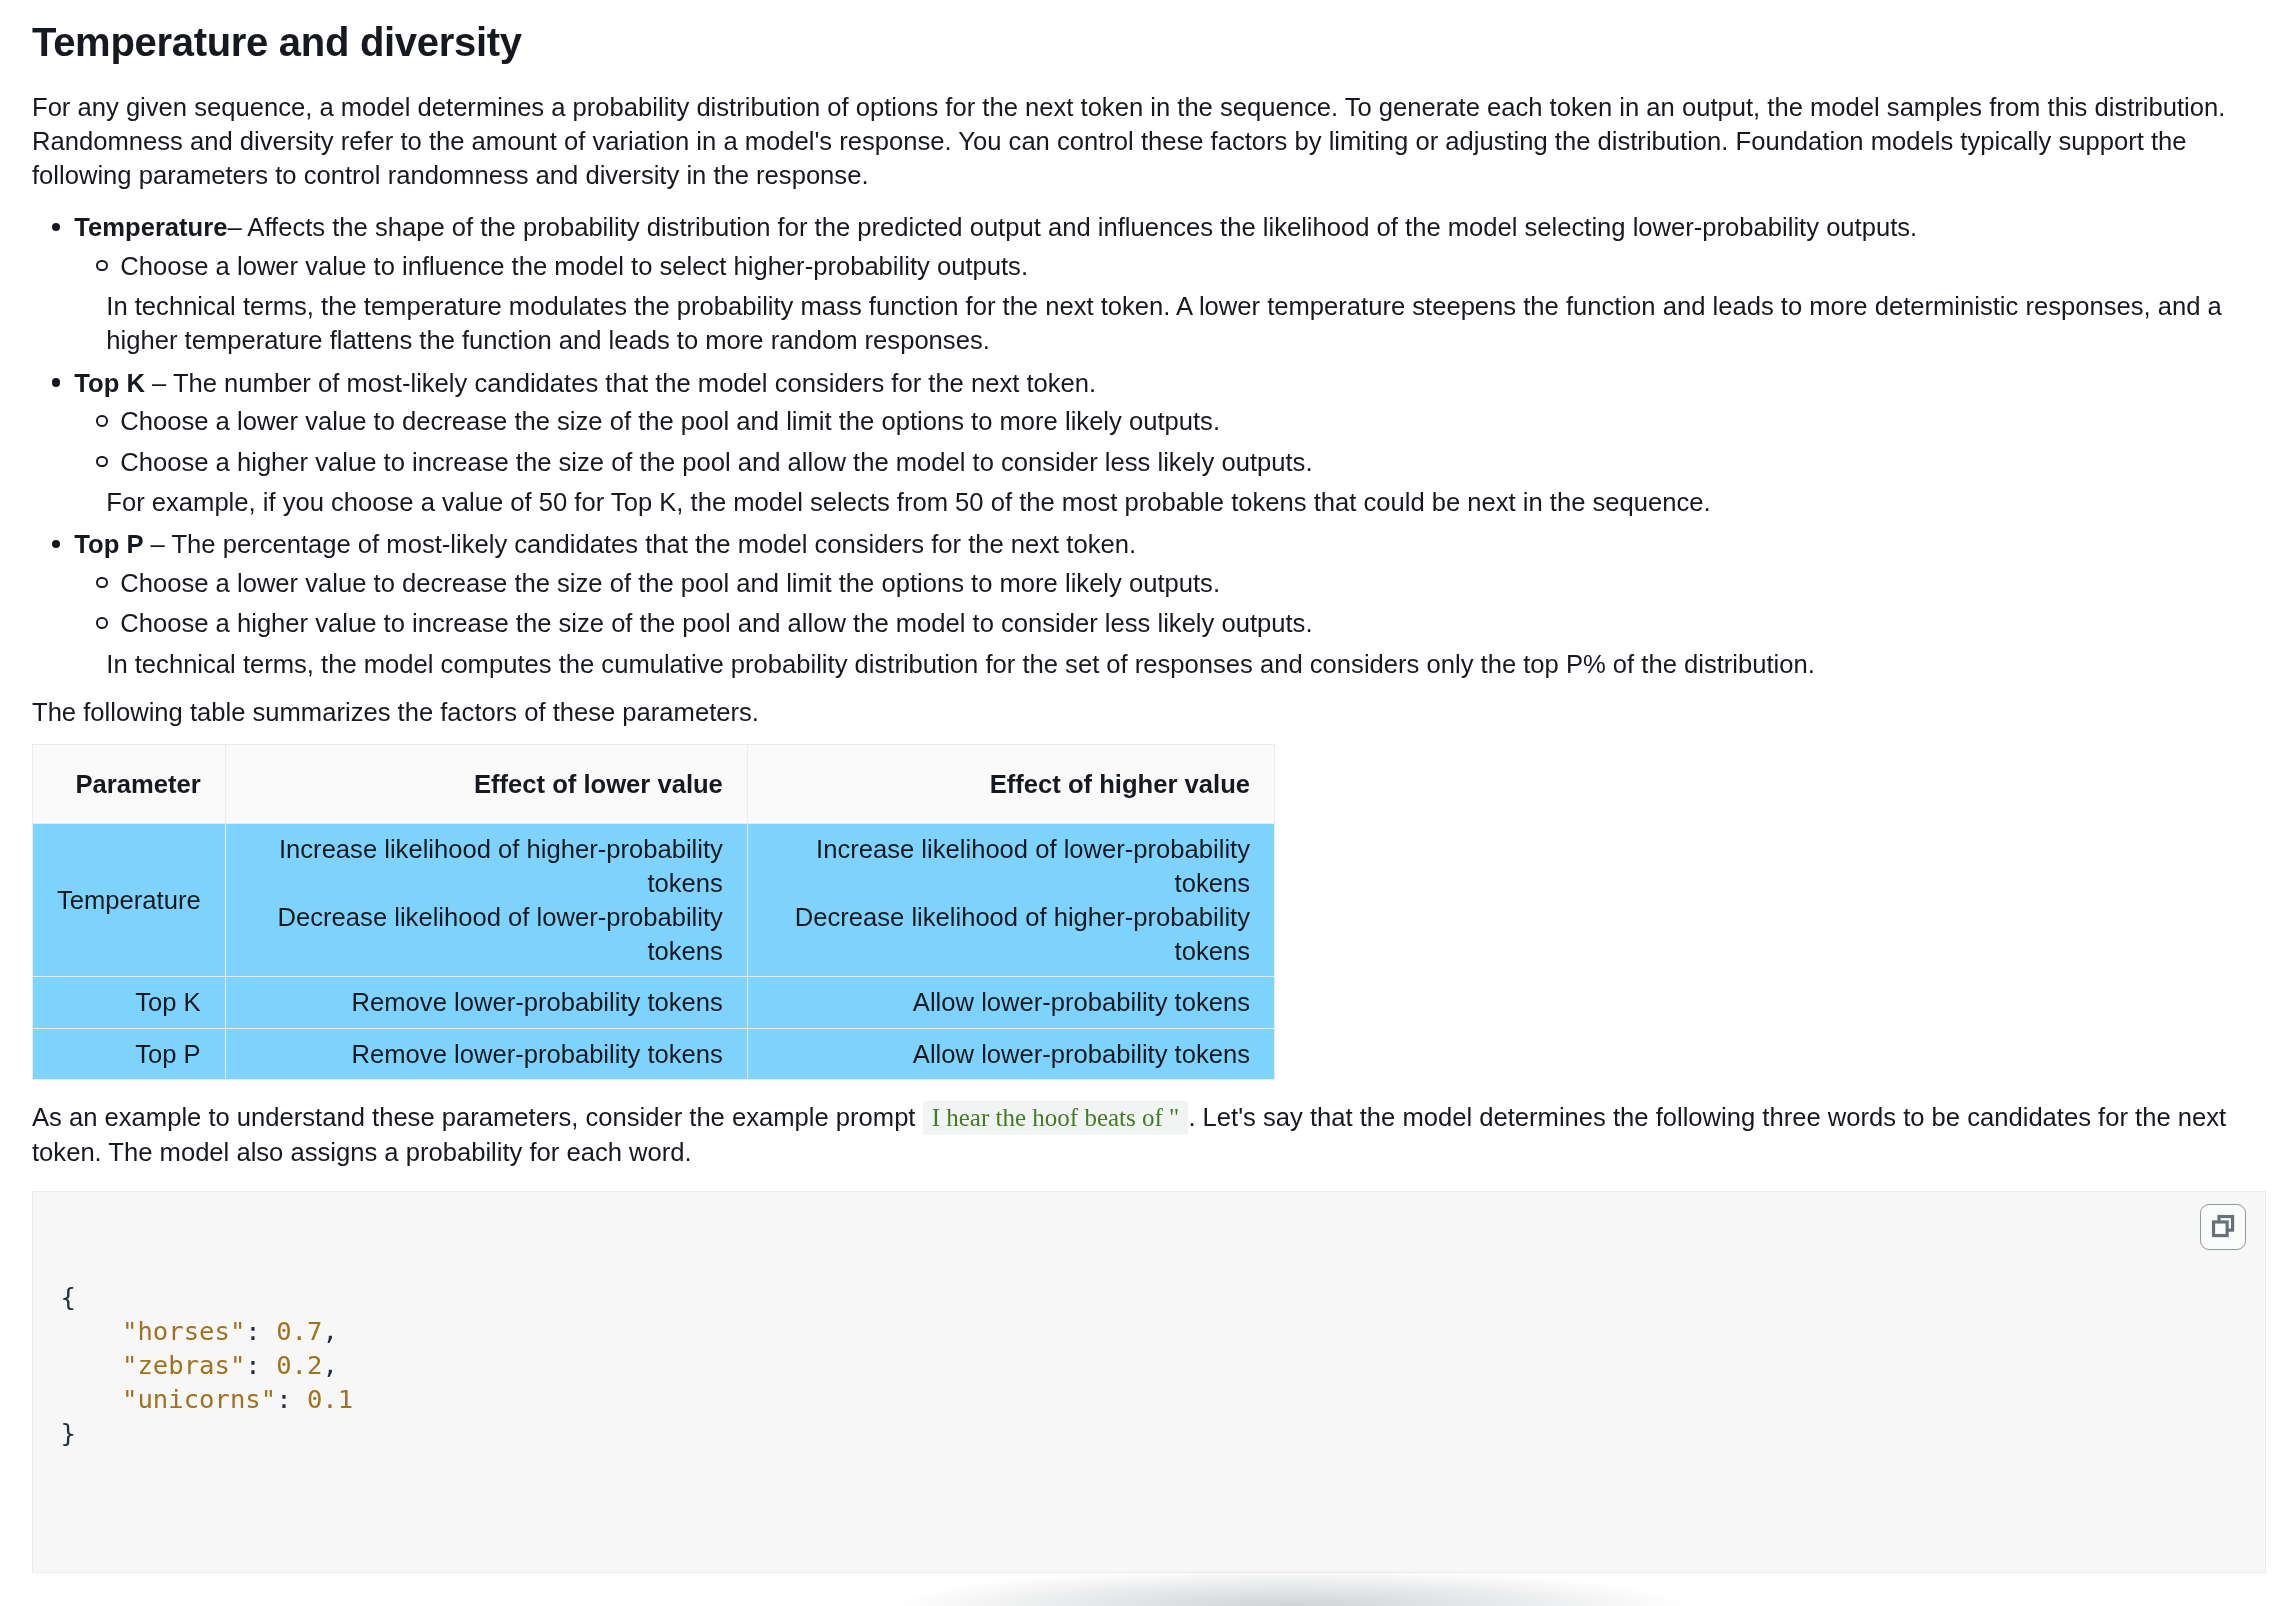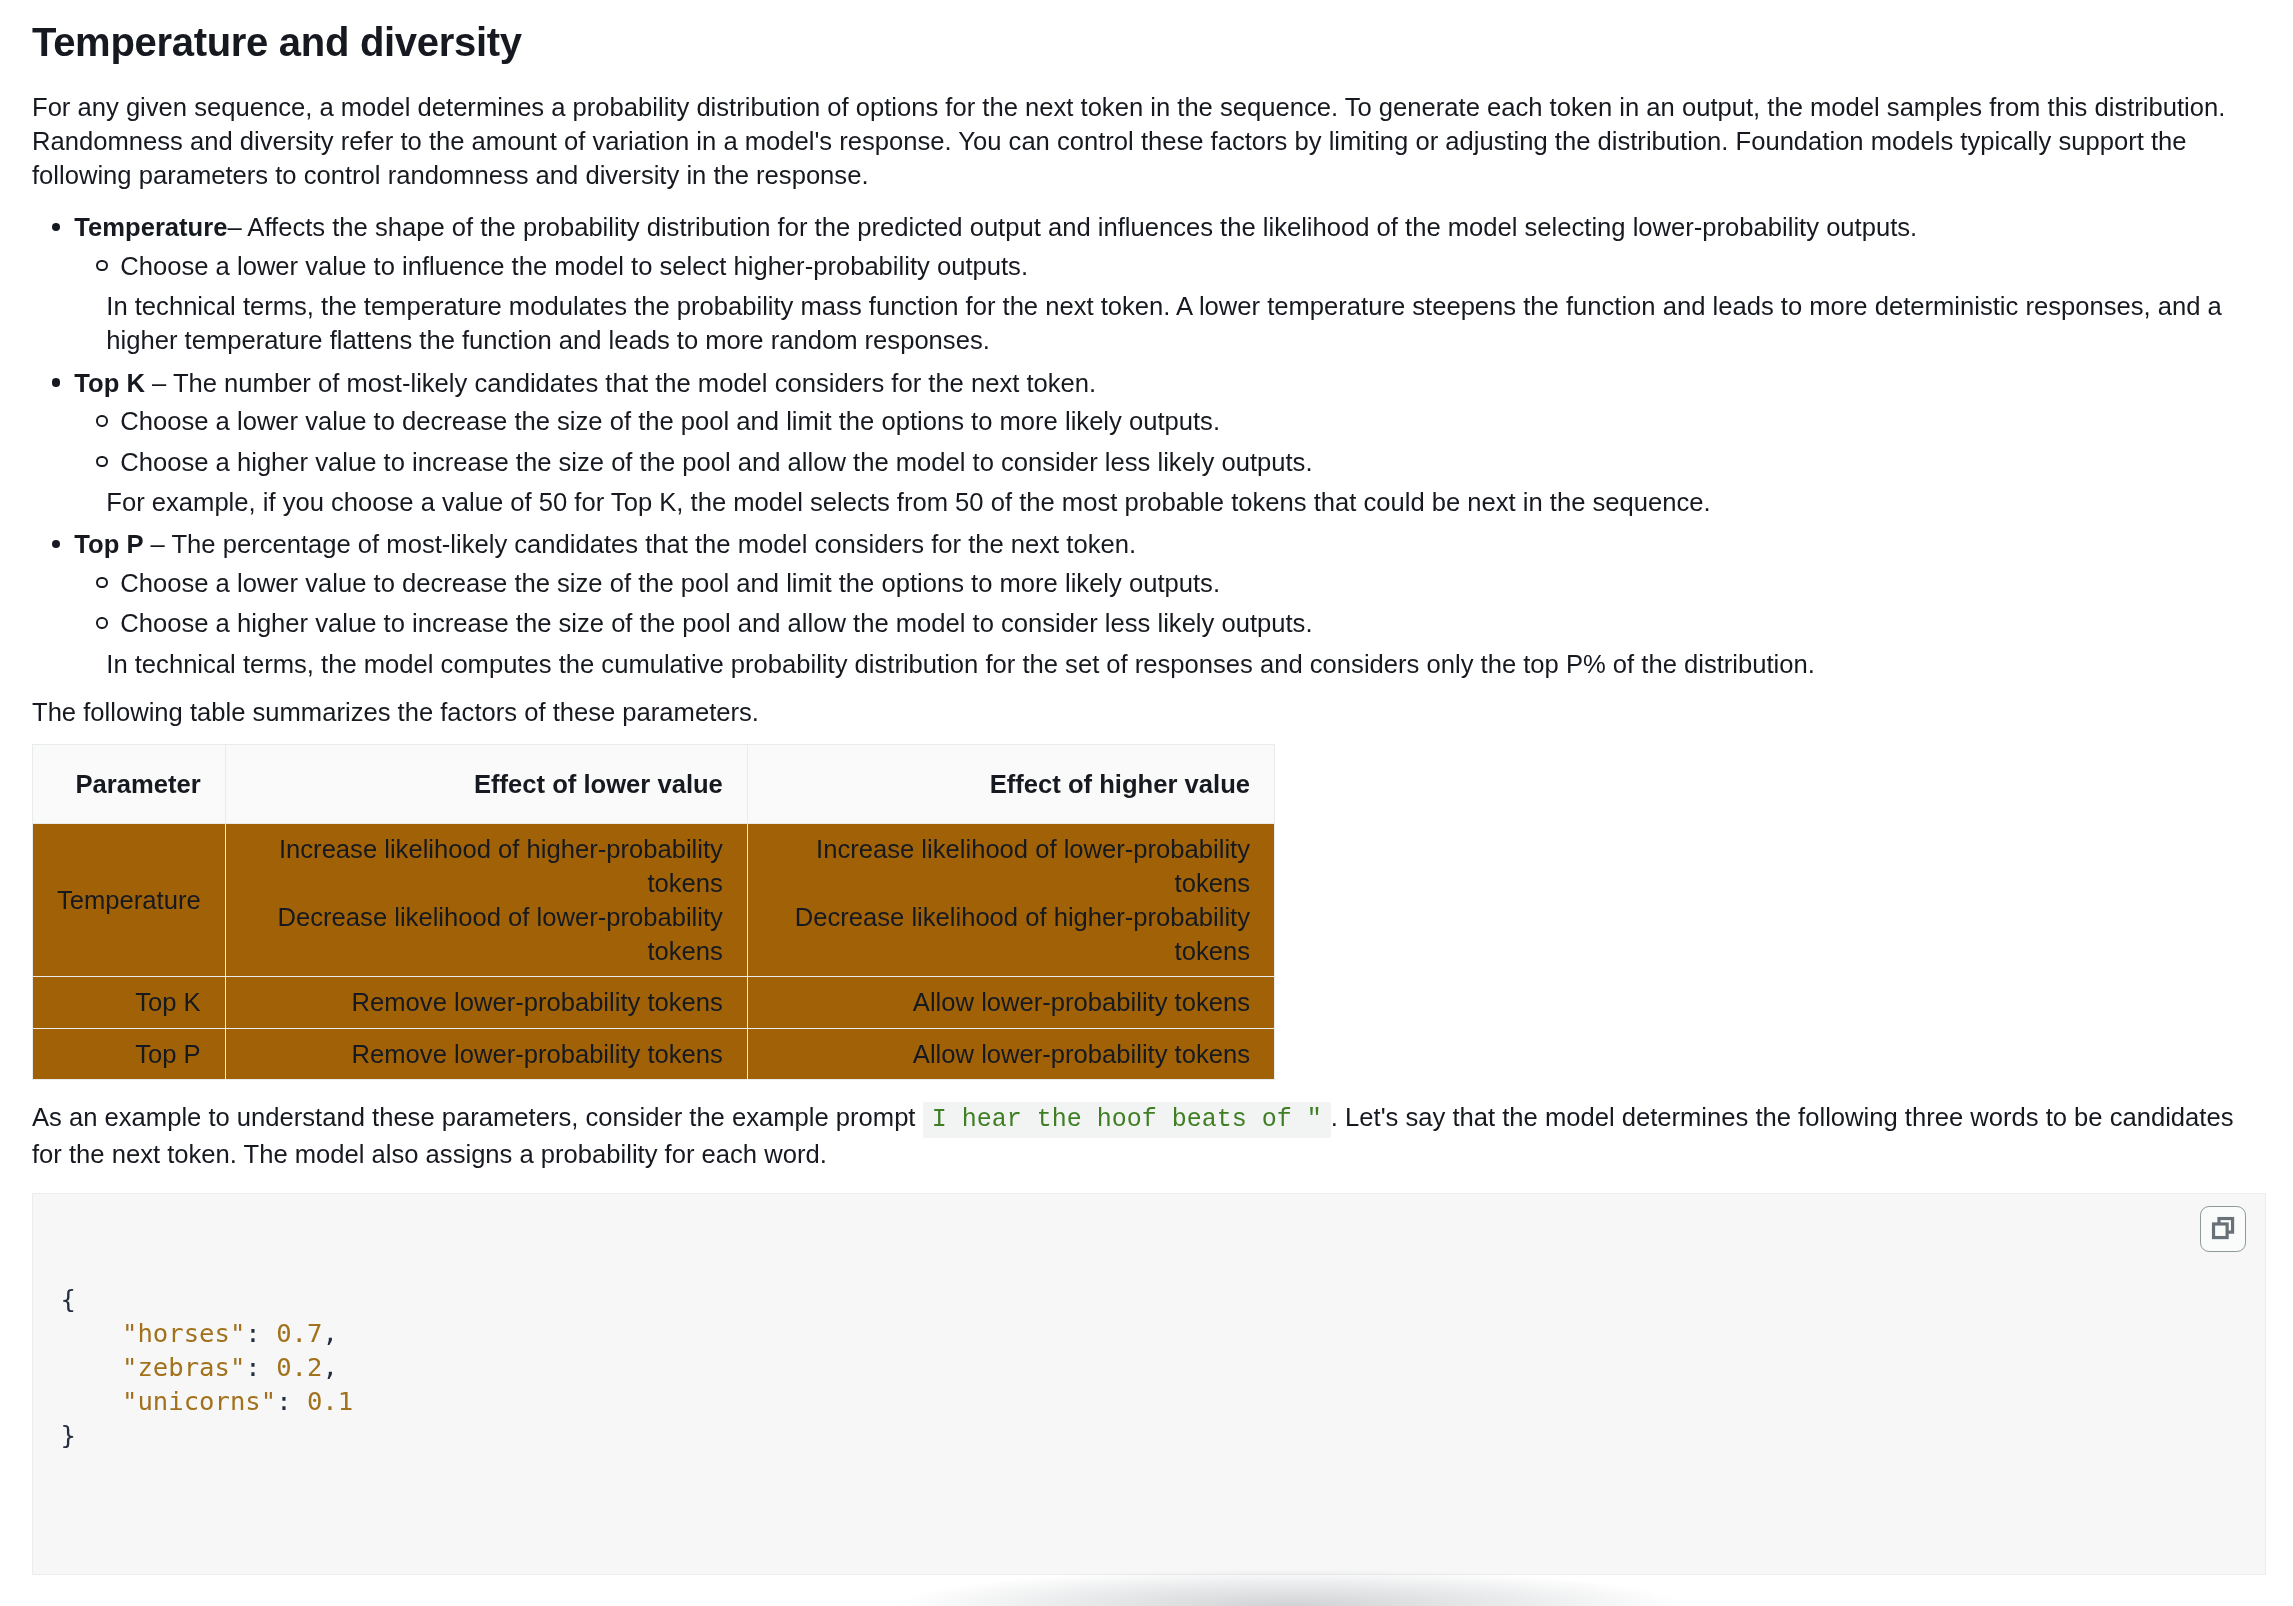--- a/index.html
+++ b/index.html
@@ -50,28 +50,28 @@
     border-bottom: 1.8px solid #aab4b4;
   }
   table.summary th, table.summary td {
     border: 0.9px solid #e9ecec;
     text-align: right; vertical-align: middle;
     font-size: 25.6px; line-height: 34px;
   }
   table.summary th {
     background: #fafafa; font-weight: 700; padding: 22px 24px;
   }
-  table.summary td { padding: 8.2px 24px; background: #a16207; }
+  table.summary td { padding: 8.2px 24px; background: #7dd3fc; }
   .col-param { width: 187px; }
   .col-lower { width: 525px; }
   .col-higher { width: 530px; }
 
   .example-para { margin-top: 20px; }
   code.inline-code {
-    font-family: Liberation Mono, monospace;
+    font-family: Liberation Serif, serif;
     font-size: 25px;
     color: #3f7e23;
     background: #f2f3f3;
     padding: 2.7px 9.1px 3.7px 9.1px;
     border-radius: 1.8px;
     white-space: pre;
   }
 
   .code-block {
     position: relative;

